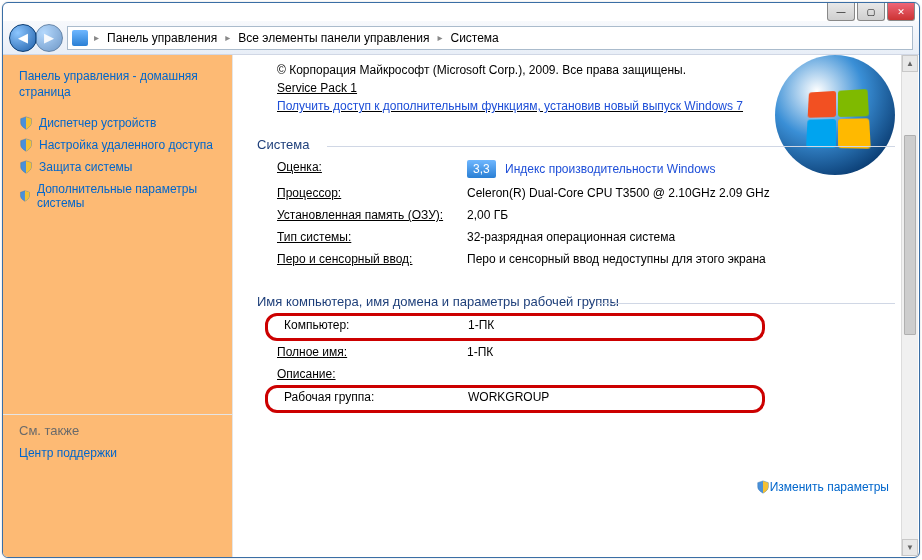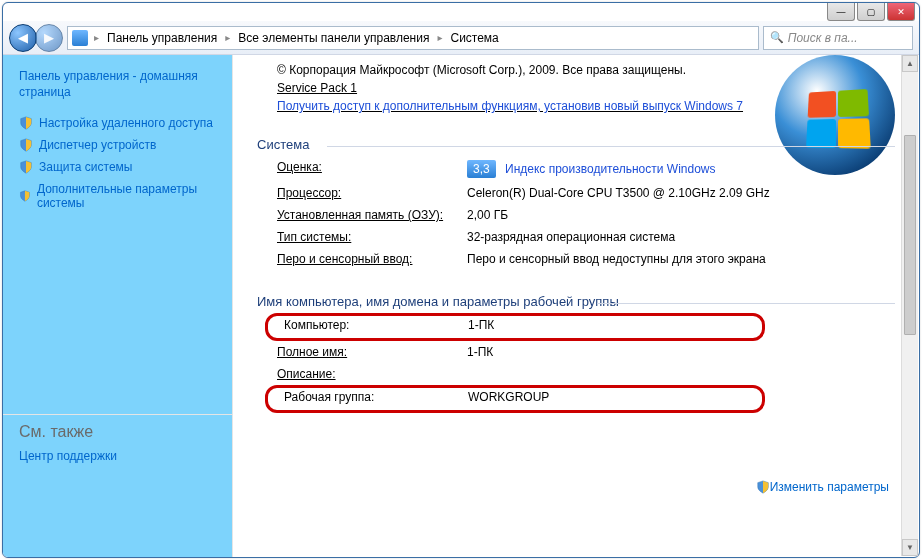--- a/index.html
+++ b/index.html
@@ -16,26 +16,26 @@
 .nav-circ { width: 28px; height: 28px; border-radius: 50%; background: radial-gradient(circle at 30% 30%, #8cc6ff, #1e5ea8); border: 1px solid #0a3c72; display: flex; align-items: center; justify-content: center; color: #fff; font-size: 13px; cursor: pointer; }
 .nav-circ + .nav-circ { margin-left: -2px; opacity: 0.6; }
 .breadcrumb { flex: 1; height: 24px; background: #fff; border: 1px solid #abc; display: flex; align-items: center; font-size: 12px; padding: 0 4px; gap: 2px; }
 .bc-icon { width: 16px; height: 16px; background: linear-gradient(#6fb7ff,#2a7fd4); border-radius: 2px; position: relative; }
 .bc-sep { color: #888; font-size: 10px; padding: 0 4px; }
 .bc-item { padding: 0 2px; cursor: pointer; }
 .search { width: 150px; height: 24px; background: #fff; border: 1px solid #abc; display: flex; align-items: center; padding: 0 6px; font-size: 12px; color: #888; font-style: italic; }
 .search::before { content: "🔍"; font-style: normal; margin-right: 4px; font-size: 11px; }
 
 .body { display: flex; height: calc(100% - 52px); }
-.sidebar { width: 230px; background: #7dd3fc; border-right: 1px solid #e5e5e5; padding: 10px 0; font-size: 12px; }
+.sidebar { width: 230px; background: #fdba74; border-right: 1px solid #e5e5e5; padding: 10px 0; font-size: 12px; }
 .sb-home { color: #0066cc; padding: 4px 16px; line-height: 1.3; cursor: pointer; margin-bottom: 8px; }
 .sb-link { display: flex; align-items: center; gap: 6px; padding: 4px 16px; color: #0066cc; cursor: pointer; }
 .shield { width: 14px; height: 14px; display: inline-block; }
 .shield svg { width: 100%; height: 100%; }
-.sb-seealso { margin-top: 200px; padding: 8px 16px 4px; color: #6a6a6a; font-size: 16px; border-top: 1px solid #e5e5e5; }
+.sb-seealso { margin-top: 200px; padding: 8px 16px 4px; color: #6a6a6a; font-size: 13px; border-top: 1px solid #e5e5e5; }
 
 .main { flex: 1; position: relative; overflow: auto; padding: 8px 24px 16px 24px; font-size: 12px; }
 .logo { position: absolute; top: 0; right: 24px; width: 120px; height: 120px; }
 .logo-orb { width: 100%; height: 100%; border-radius: 50%; background: radial-gradient(circle at 35% 30%, #fff, #3a8fd6 40%, #0a3c72 80%); position: relative; overflow: hidden; }
 .flag { position: absolute; top: 28%; left: 26%; width: 52%; height: 48%; display: grid; grid-template-columns: 1fr 1fr; grid-template-rows: 1fr 1fr; gap: 2px; transform: perspective(100px) rotateX(10deg) rotateY(-8deg); }
 .flag div:nth-child(1){background:#f25022;border-radius:3px;} .flag div:nth-child(2){background:#7fba00;border-radius:3px;} .flag div:nth-child(3){background:#00a4ef;border-radius:3px;} .flag div:nth-child(4){background:#ffb900;border-radius:3px;}
 
 .copyright { margin-left: 20px; max-width: 480px; }
 .sp { margin: 4px 0 4px 20px; text-decoration: underline; }
 .link { color: #1d4ed8; cursor: pointer; }
@@ -77,39 +77,38 @@
     </div>
     <div class="breadcrumb">
       <span class="bc-icon"></span>
       <span class="bc-sep">▸</span>
       <span class="bc-item">Панель управления</span>
       <span class="bc-sep">▸</span>
       <span class="bc-item">Все элементы панели управления</span>
       <span class="bc-sep">▸</span>
       <span class="bc-item">Система</span>
     </div>
-    <div class="search">Поиск в па...</div>
   </div>
 
   <div class="body">
     <div class="sidebar">
       <div class="sb-home">Панель управления - домашняя страница</div>
       <div class="sb-link">
         <span class="shield"><svg viewBox="0 0 16 16">
               <path d="M8 1 L14 3 V8 C14 12 8 15 8 15 C8 15 2 12 2 8 V3 Z" fill="#4a90d9" stroke="#2a6fb3" stroke-width="0.5"></path>
               <path d="M8 1 L14 3 V8 C14 12 8 15 8 15 V1 Z" fill="#f5c033"></path>
             </svg></span>
+        <span>Диспетчер устройств</span>
+      </div>
+      <div class="sb-link">
+        <span class="shield"><svg viewBox="0 0 16 16">
+              <path d="M8 1 L14 3 V8 C14 12 8 15 8 15 C8 15 2 12 2 8 V3 Z" fill="#4a90d9" stroke="#2a6fb3" stroke-width="0.5"></path>
+              <path d="M8 1 L14 3 V8 C14 12 8 15 8 15 V1 Z" fill="#f5c033"></path>
+            </svg></span>
         <span>Настройка удаленного доступа</span>
-      </div>
-      <div class="sb-link">
-        <span class="shield"><svg viewBox="0 0 16 16">
-              <path d="M8 1 L14 3 V8 C14 12 8 15 8 15 C8 15 2 12 2 8 V3 Z" fill="#4a90d9" stroke="#2a6fb3" stroke-width="0.5"></path>
-              <path d="M8 1 L14 3 V8 C14 12 8 15 8 15 V1 Z" fill="#f5c033"></path>
-            </svg></span>
-        <span>Диспетчер устройств</span>
       </div>
       <div class="sb-link">
         <span class="shield"><svg viewBox="0 0 16 16">
               <path d="M8 1 L14 3 V8 C14 12 8 15 8 15 C8 15 2 12 2 8 V3 Z" fill="#4a90d9" stroke="#2a6fb3" stroke-width="0.5"></path>
               <path d="M8 1 L14 3 V8 C14 12 8 15 8 15 V1 Z" fill="#f5c033"></path>
             </svg></span>
         <span>Защита системы</span>
       </div>
       <div class="sb-link">
         <span class="shield"><svg viewBox="0 0 16 16">

